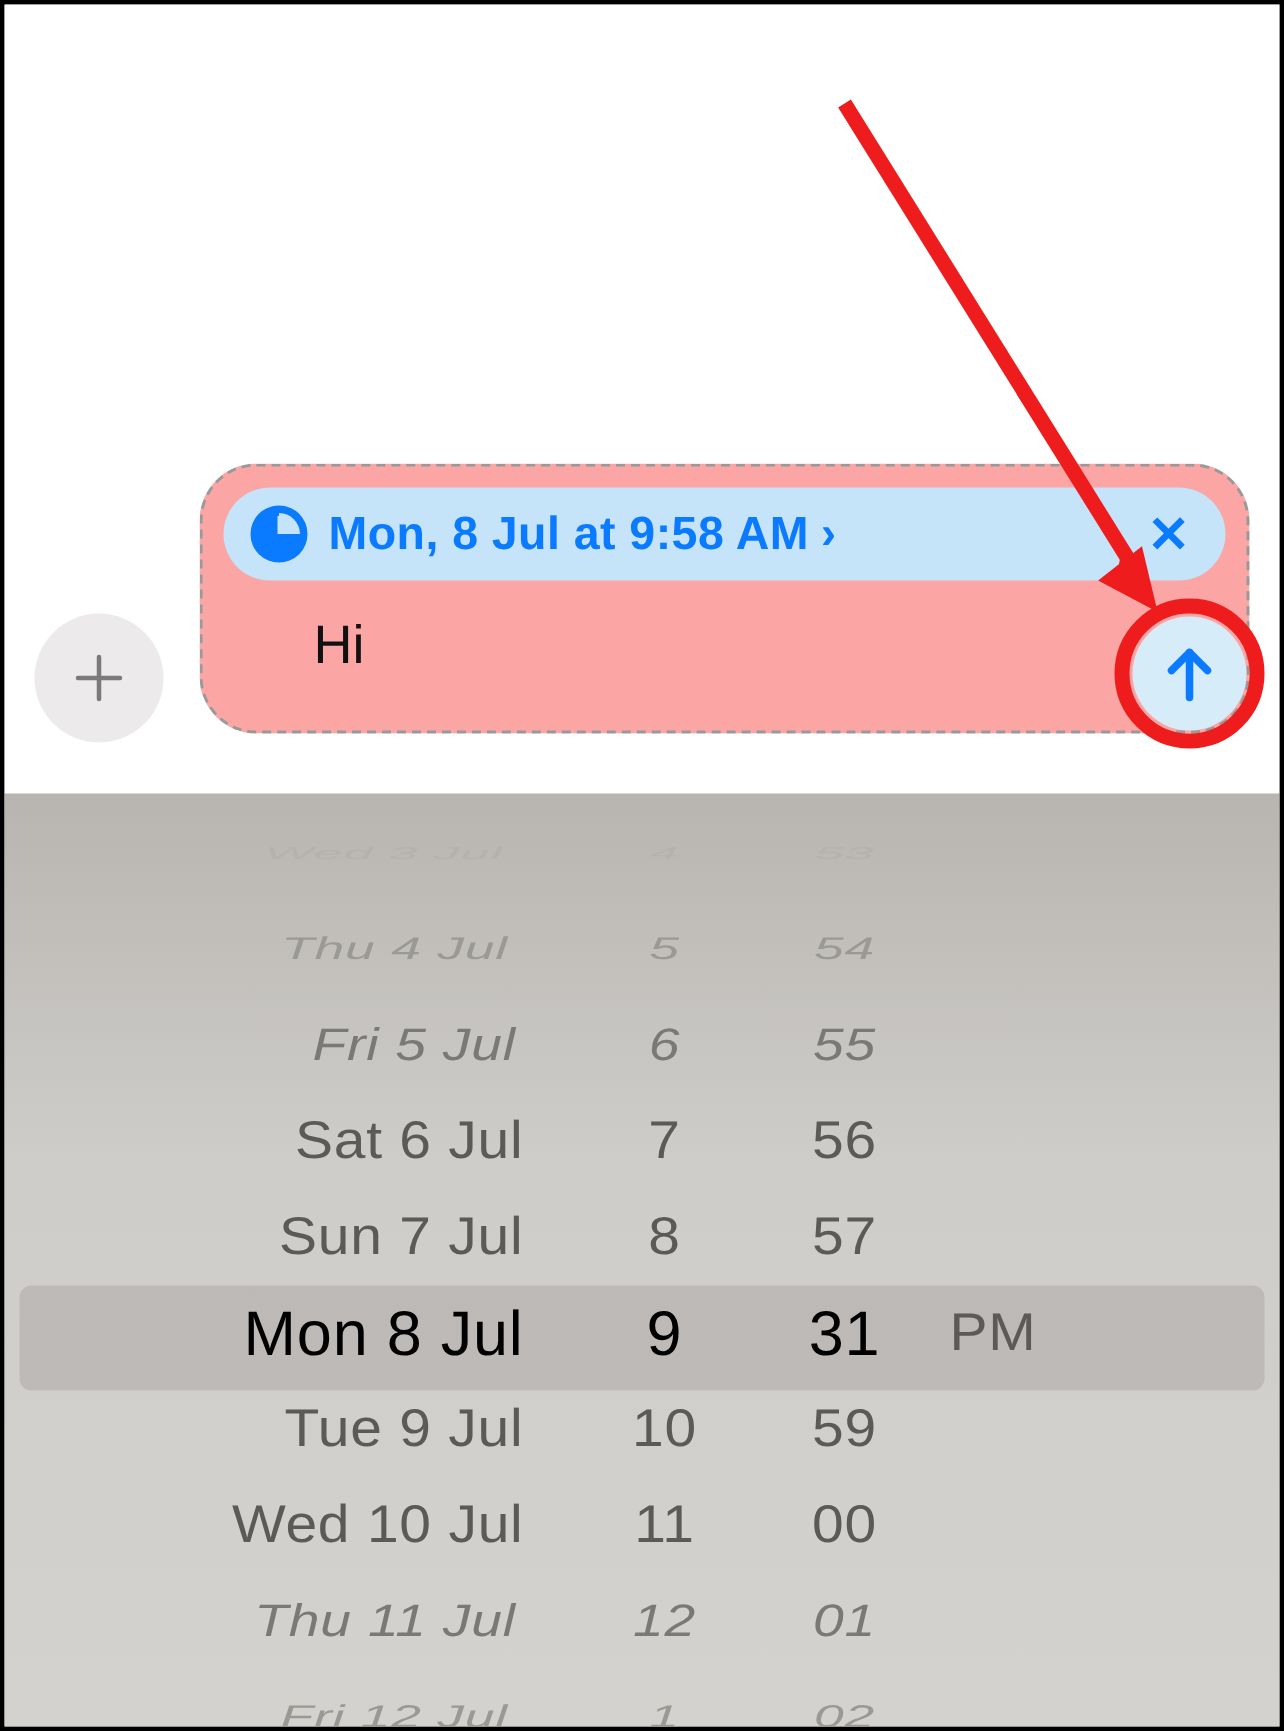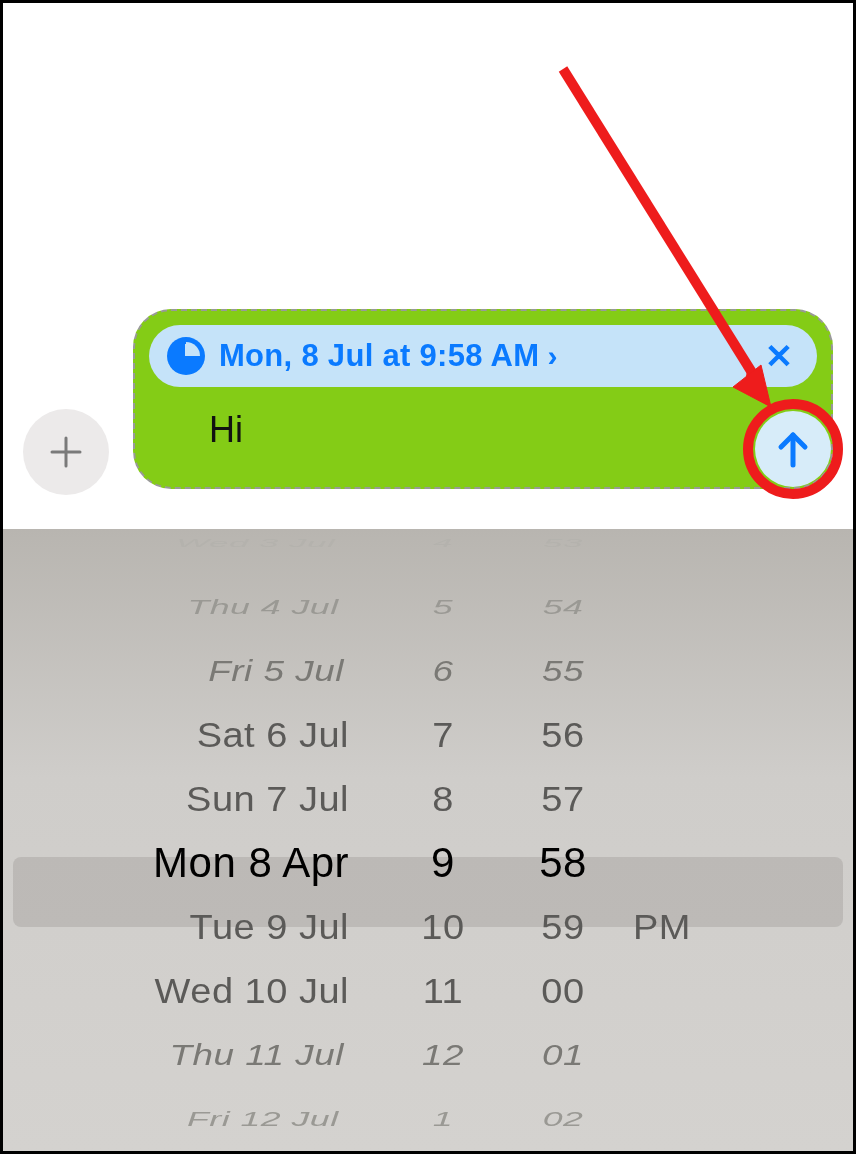--- a/index.html
+++ b/index.html
@@ -4,21 +4,21 @@
 <style>
   * { box-sizing: border-box; margin: 0; padding: 0; }
   html, body { width: 856px; height: 1154px; overflow: hidden; font-family: -apple-system, "Helvetica Neue", Helvetica, Arial, sans-serif; background:#fff; }
   body { border: 3px solid #000; position: relative; }
 
   
   .top-area { width:100%; height:526px; position:relative; background:#fff; }
 
   .compose-wrap {
     position:absolute; left:130px; top:306px; width:700px; height:180px;
-    border:2px dashed #999; border-radius:38px; background:#84cc16;
+    border:2px dashed #999; border-radius:38px; background:#fca5a5;
   }
   .schedule-pill {
     position:absolute; left:14px; top:14px; right:14px; height:62px;
     border-radius:34px; background:#c5e3f9;
     display:flex; align-items:center; padding:0 18px;
   }
   .clock-icon {
     width:38px; height:38px; border-radius:50%; background:#0a7aff;
     position:relative; flex:0 0 38px; margin-right:14px;
   }
@@ -65,21 +65,20 @@
     background:linear-gradient(180deg,#b8b5b0 0%, #cfcdca 40%, #d4d2cf 100%);
     overflow:hidden;
   }
   .sel-band{
     position:absolute; left:10px; right:10px; top:328px; height:70px;
     background:rgba(135,132,128,0.28); border-radius:8px;
   }
   .wheels{
     position:absolute; left:0; right:0; top:72px; bottom:0;
     display:flex;
-    align-items:flex-end;
   }
   .wheel{ position:relative; }
   .wheel.date{ flex:0 0 380px; text-align:right; padding-right:34px;}
   .wheel.hour{ flex:0 0 120px; text-align:center;}
   .wheel.min { flex:0 0 120px; text-align:center;}
   .wheel.ampm{ flex:0 0 140px; text-align:left; padding-left:10px;}
   .row{
     height:64px; line-height:64px; font-size:38px; color:#3b3b3b; font-weight:400;
     white-space:nowrap; letter-spacing:0.5px;
   }
@@ -131,21 +130,21 @@
 
 <div class="picker-area">
   <div class="sel-band"></div>
   <div class="wheels">
     <div class="wheel date" style="margin-top: -64px;">
         <div class="row dim4">Wed 3 Jul</div>
         <div class="row dim3">Thu 4 Jul</div>
         <div class="row dim2">Fri 5 Jul</div>
         <div class="row dim1">Sat 6 Jul</div>
         <div class="row dim1">Sun 7 Jul</div>
-        <div class="row sel">Mon 8 Apr</div>
+        <div class="row sel">Mon 8 Jul</div>
         <div class="row dim1">Tue 9 Jul</div>
         <div class="row dim1">Wed 10 Jul</div>
         <div class="row dim2">Thu 11 Jul</div>
         <div class="row dim3">Fri 12 Jul</div>
       </div>
     <div class="wheel hour" style="margin-top: -64px;">
         <div class="row dim4">4</div>
         <div class="row dim3">5</div>
         <div class="row dim2">6</div>
         <div class="row dim1">7</div>
@@ -155,21 +154,21 @@
         <div class="row dim1">11</div>
         <div class="row dim2">12</div>
         <div class="row dim3">1</div>
       </div>
     <div class="wheel min" style="margin-top: -64px;">
         <div class="row dim4">53</div>
         <div class="row dim3">54</div>
         <div class="row dim2">55</div>
         <div class="row dim1">56</div>
         <div class="row dim1">57</div>
-        <div class="row sel">58</div>
+        <div class="row sel">31</div>
         <div class="row dim1">59</div>
         <div class="row dim1">00</div>
         <div class="row dim2">01</div>
         <div class="row dim3">02</div>
       </div>
     <div class="wheel ampm" style="margin-top: -64px;">
         <div class="row dim4 blank"></div>
         <div class="row blank dim3 blank"></div>
         <div class="row blank dim2 blank"></div>
         <div class="row blank dim1 blank"></div>

